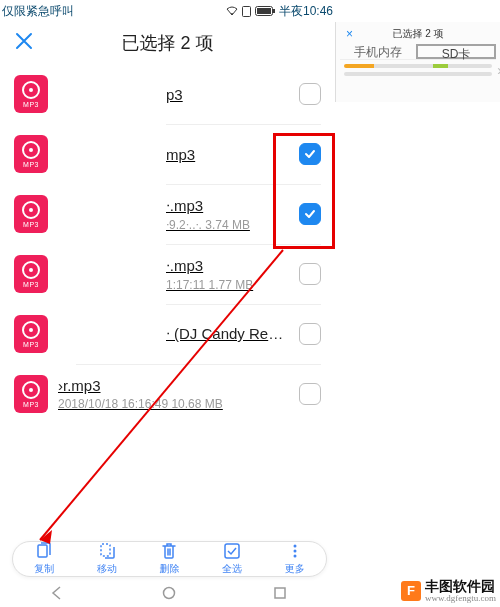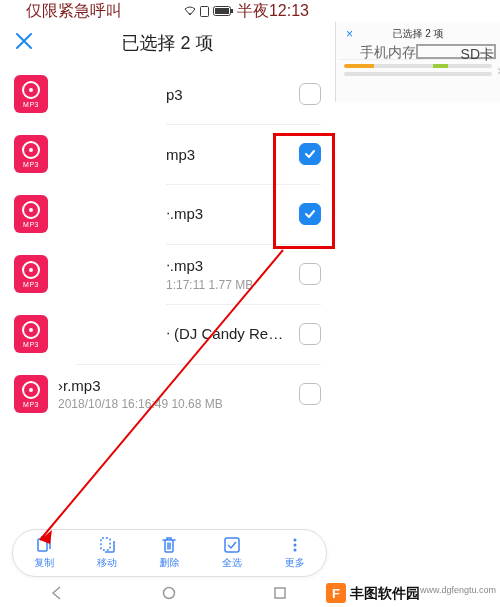--- a/index.html
+++ b/index.html
@@ -1,69 +1,69 @@
 <!DOCTYPE html>
 <html><head>
   <meta charset="utf-8">
   <style>
     * { margin:0; padding:0; box-sizing:border-box; font-family: -apple-system, "Helvetica Neue", Arial, "PingFang SC", "Microsoft YaHei", sans-serif; }
     html,body { width:500px; height:607px; overflow:hidden; background:#fff; position:relative; }
     .phone { position:absolute; left:0; top:0; width:335px; height:607px; background:#fff; }
     
-    .status { height:22px; display:flex; align-items:center; justify-content:space-between; padding:0 26px; font-size:16px; color:#7f1d1d; }
+    .status { height:22px; display:flex; align-items:center; justify-content:space-between; padding:0 2px; font-size:12px; color:#0c4a6e; }
     .status .right { display:flex; align-items:center; gap:4px; }
     .status .wifi,.status .sim,.status .bat { display:inline-flex; }
     
     .hdr { height:42px; display:flex; align-items:center; justify-content:flex-start; padding:0 14px; position:relative; }
     .hdr .close { color:#1e88f0; font-size:24px; font-weight:300; }
     .hdr .title { position:absolute; left:0; right:0; text-align:center; font-size:18px; color:#222; pointer-events:none; }
     
     .list { }
     .row { display:flex; align-items:center; height:60px; padding:0 14px 0 14px; position:relative; }
     .mp3badge { width:34px; height:38px; border-radius:6px; background:#ef1f5a; display:flex; flex-direction:column; align-items:center; justify-content:center; color:#fff; flex:0 0 34px; }
     .mp3badge .disc { width:18px; height:18px; border:2px solid #fff; border-radius:50%; position:relative; }
     .mp3badge .disc::after { content:""; position:absolute; width:4px; height:4px; background:#fff; border-radius:50%; top:50%; left:50%; transform:translate(-50%,-50%); }
     .mp3badge .lbl { font-size:7px; letter-spacing:0.5px; margin-top:2px; }
-    .textcol { margin-left:118px; flex:1; min-width:0; }
+    .textcol { margin-left:118px; flex:1; min-width:0;text-decoration:underline; }
     .row:nth-child(6) .textcol { margin-left:10px; }
     .name { font-size:15px; color:#222; white-space:nowrap; overflow:hidden; text-overflow:ellipsis; }
     .meta { font-size:12px; color:#9a9a9a; margin-top:3px; white-space:nowrap; }
     .chk { width:22px; height:22px; border:1.5px solid #bfbfbf; border-radius:6px; margin-left:8px; flex:0 0 22px; display:flex; align-items:center; justify-content:center; }
     .chk.on { background:#1e88f0; border-color:#1e88f0; }
     .chk.on svg { display:block; }
     .chk svg { display:none; }
     .row + .row::before { content:""; position:absolute; top:0; left:166px; right:14px; height:1px; background:#eee; }
     .row:nth-child(6)::before { left:76px; }
     
-    .bbar { position:absolute; bottom:30px; left:12px; right:8px; height:48px; background:#fff; border:1px solid #e0e0e0; border-radius:24px; display:flex; align-items:center; justify-content:space-around; box-shadow:0 1px 4px rgba(0,0,0,0.06); }
+    .bbar { position:absolute; bottom:30px; left:12px; right:8px; height:36px; background:#fff; border:1px solid #e0e0e0; border-radius:24px; display:flex; align-items:flex-end; justify-content:space-around; box-shadow:0 1px 4px rgba(0,0,0,0.06); }
     .bitem { display:flex; flex-direction:column; align-items:center; gap:2px; color:#4285f4; font-size:10px; }
     .bitem .ico { width:18px; height:18px; display:flex; align-items:center; justify-content:center; }
     
     .nav { position:absolute; bottom:0; left:0; right:0; height:28px; display:flex; align-items:center; justify-content:space-around; }
     .nav .n { color:#888; display:flex; align-items:center; justify-content:center; }
     
     .redbox { position:absolute; border:3px solid #e60000; pointer-events:none; }
     .arrow { position:absolute; pointer-events:none; }
     
     .anno { position:absolute; right:0; top:22px; width:165px; background:#fbfbfb; border-left:1px solid #ddd; height:80px; padding:4px 4px; font-size:8px; }
     .anno .ahdr { display:flex; align-items:center; justify-content:center; height:16px; font-size:10px; color:#333; position:relative; }
     .anno .ahdr .ax { position:absolute; left:6px; color:#1e88f0; font-size:12px; }
     .anno .atabs { display:flex; height:16px; border-bottom:1px solid #eee; margin-top:2px; }
-    .anno .atab { flex:1; text-align:right; font-size:14px; color:#666; position:relative; }
+    .anno .atab { flex:1; text-align:center; font-size:12px; color:#666; position:relative; }
     .anno .atab.red { border:2px solid #a3a3a3; color:#444; }
     .anno .arows { margin-top:2px; }
     .anno .arow { height:4px; background:linear-gradient(90deg,#f4a623 0 20%, #e0e0e0 20% 60%, #9ccc3c 60% 70%, #e0e0e0 70% 100%); margin:4px 4px; border-radius:2px; }
     .anno .arow2 { height:4px; background:#e0e0e0; margin:4px 4px; border-radius:2px; }
     .anno .far { position:absolute; right:-2px; top:40px; color:#bbb; font-size:14px; }
     
     .wm { position:absolute; right:4px; bottom:4px; display:flex; align-items:center; gap:4px; }
     .wm .logo { width:20px; height:20px; background:#ff7a1a; border-radius:3px; display:flex; align-items:center; justify-content:center; color:#fff; font-weight:bold; font-size:13px; }
     .wm .t1 { font-size:14px; color:#111; font-weight:600; }
-    .wm .t2 { font-size:9px; color:#888; }
-    .wm .tc { display:flex; flex-direction:row; line-height:1.05; }
+    .wm .t2 { font-size:9px; color:#888;font-family:Liberation Serif, serif; }
+    .wm .tc { display:flex; flex-direction:column; line-height:1.05; }
   </style>
 </head>
 <body>
 
 <div class="phone">
 
   <div class="status">
     <span>仅限紧急呼叫</span>
     <span class="right">
       <span class="wifi">
@@ -77,21 +77,21 @@
             <rect x="0.5" y="0.5" width="8" height="10" rx="1" fill="none" stroke="#3a3a3a"></rect>
           </svg>
       </span>
       <span class="bat">
         <svg width="20" height="10" viewBox="0 0 20 10">
             <rect x="0.5" y="0.5" width="17" height="9" rx="2" fill="none" stroke="#3a3a3a"></rect>
             <rect x="18" y="3" width="2" height="4" fill="#3a3a3a"></rect>
             <rect x="2" y="2" width="14" height="6" fill="#3a3a3a"></rect>
           </svg>
       </span>
-      <span>半夜12:13</span>
+      <span>半夜10:46</span>
     </span>
   </div>
 
   <div class="hdr">
     <span class="close">
       <svg width="20" height="20" viewBox="0 0 20 20">
           <path d="M3 3 L17 17 M17 3 L3 17" stroke="#1e88f0" stroke-width="2" stroke-linecap="round"></path>
         </svg>
     </span>
     <span class="title">已选择 2 项</span>
@@ -124,20 +124,21 @@
           </svg>
     </div>
       </div>
       <div class="row">
     <div class="mp3badge">
       <div class="disc"></div>
       <div class="lbl">MP3</div>
     </div>
     <div class="textcol">
       <div class="name">ᐧ.mp3</div>
+      <div class="meta">ᐧ9.2ᐧ..ᐧ. 3.74 MB</div>
     </div>
     <div class="chk on">
       <svg width="14" height="14" viewBox="0 0 14 14">
             <path d="M3 7 L6 10 L11 4" stroke="#fff" stroke-width="2" fill="none" stroke-linecap="round" stroke-linejoin="round"></path>
           </svg>
     </div>
       </div>
       <div class="row">
     <div class="mp3badge">
       <div class="disc"></div>

